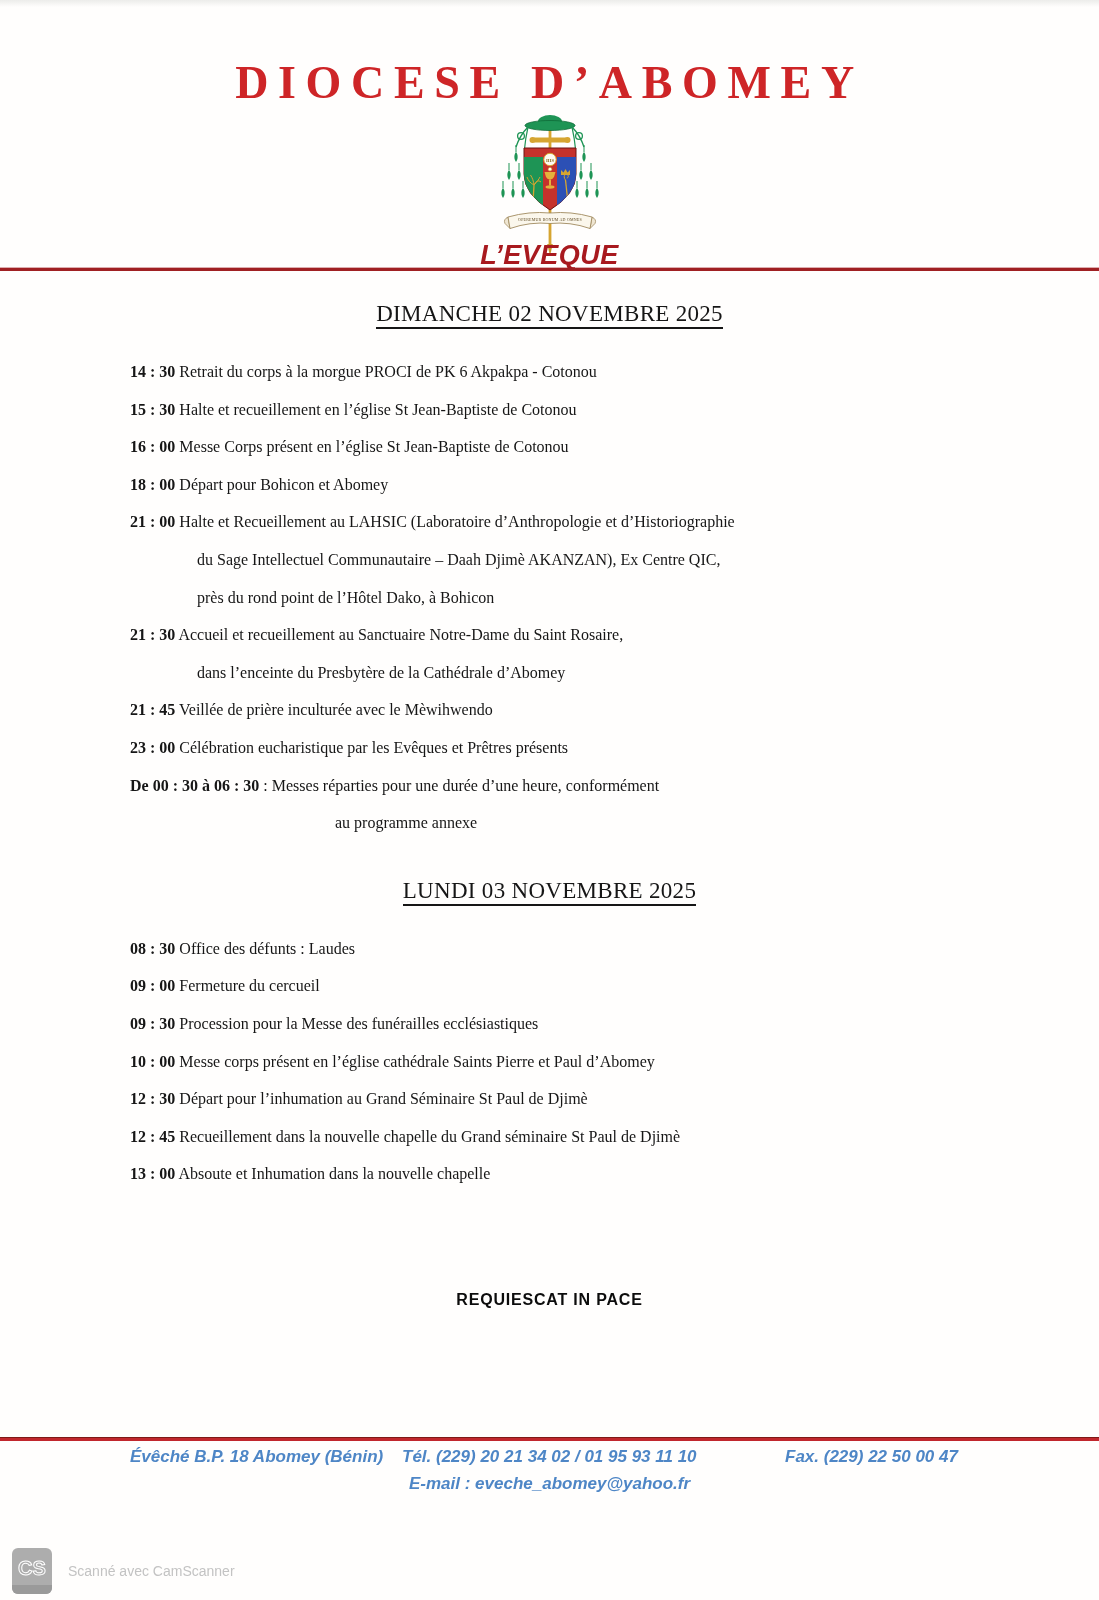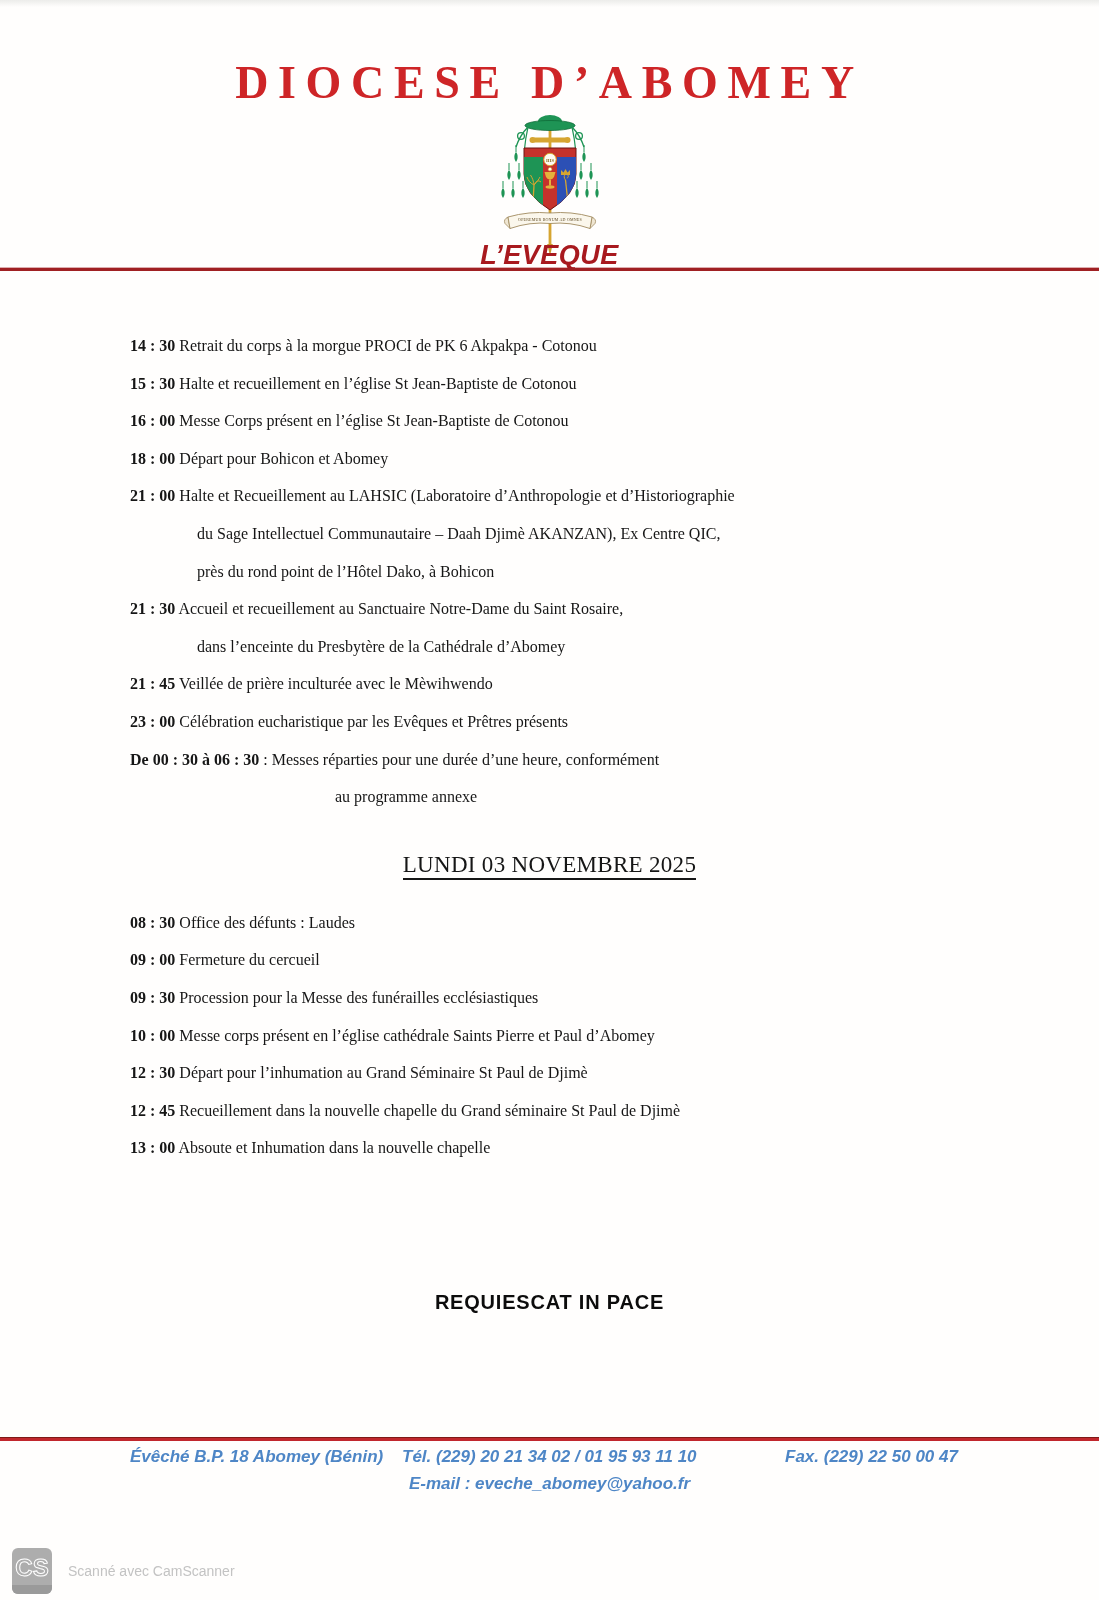--- a/index.html
+++ b/index.html
@@ -29,40 +29,40 @@
   .day-heading{text-align:center;font-size:23px;letter-spacing:0.3px;}
   .day-heading span{border-bottom:2px solid currentColor;padding-bottom:1px;}
   .entries + .day-heading{margin-top:36px;}
   .entries{margin:26px 60px 0 130px;}
   .line{line-height:37.6px;font-size:16px;white-space:nowrap;}
   .time{font-weight:bold;}
   .cont{padding-left:67px;}
   .cont.deep{padding-left:205px;}
   .closing{
     position:absolute;top:1291px;left:0;right:0;text-align:center;
-    font-family:"Liberation Sans", sans-serif;font-weight:bold;font-size:20px;
+    font-family:"Liberation Sans", sans-serif;font-weight:bold;font-size:16px;
     letter-spacing:0.8px;color:#0c0c0c;
   }
   .footer-row{position:absolute;top:1447px;left:0;right:0;height:26px;
     font-family:"Liberation Sans", sans-serif;font-style:italic;font-weight:bold;
     font-size:17px;color:var(--footer-blue);}
   .footer-row span{position:absolute;white-space:nowrap;}
   .f-addr{left:130px;}
   .f-tel{left:402px;}
   .f-fax{left:785px;}
   .footer-email{
     position:absolute;top:1474px;left:0;right:0;text-align:center;
     font-family:"Liberation Sans", sans-serif;font-style:italic;font-weight:bold;
     font-size:17px;color:var(--footer-blue);
   }
   .camscanner{position:absolute;top:1548px;left:12px;display:flex;align-items:center;}
   .cs-badge{
     position:relative;width:40px;height:46px;background:#adadad;border-radius:6px;
     display:flex;align-items:center;justify-content:center;
-    font-family:"Liberation Sans", sans-serif;font-weight:bold;font-size:24px;color:#fff;
+    font-family:"Liberation Sans", sans-serif;font-weight:bold;font-size:20px;color:#fff;
   }
   .cs-badge > span{position:relative;top:-3px;-webkit-text-stroke:1px #fff;color:#adadad;}
   .cs-tab{position:absolute;bottom:0;left:0;right:0;height:9px;background:#9a9a9a;
     border-radius:0 0 6px 6px;}
   .cs-text{margin-left:16px;color:var(--watermark-gray);
     font-family:"Liberation Sans", sans-serif;font-size:14px;}
   
   .f-gold{fill:var(--crest-gold);}
   .s-gold{stroke:var(--crest-gold);fill:none;}
   .f-green{fill:var(--crest-green);}
@@ -149,20 +149,21 @@
       <path d="M97,103 Q102,105.5 100,109.5 L95,114.5 Z" class="f-scroll-dk"></path>
       <path d="M13,103 Q34,97 55,99 Q76,97 97,103 L95,114.5 Q75,107.5 55,109.5 Q35,107.5 15,114.5 Z" class="f-scroll"></path>
       <text x="55" y="106.8" font-size="4" text-anchor="middle" fill="#5f4a23" letter-spacing="0.2" font-family="Liberation Serif, serif">OPEREMUR BONUM AD OMNES</text>
     </svg>
   </div>
 
   <div class="subtitle">L’EVEQUE</div>
   <div class="rule rule-top"></div>
 
   <div id="sections" class="content">
+      <div class="day-heading"><span>DIMANCHE 02 NOVEMBRE 2025</span></div>
       <div class="entries">
         <div class="line entry"><span class="time">14 : 30</span><span class="txt"> Retrait du corps à la morgue PROCI de PK 6 Akpakpa - Cotonou</span></div>
         <div class="line entry"><span class="time">15 : 30</span><span class="txt"> Halte et recueillement en l’église St Jean-Baptiste de Cotonou</span></div>
         <div class="line entry"><span class="time">16 : 00</span><span class="txt"> Messe Corps présent en l’église St Jean-Baptiste de Cotonou</span></div>
         <div class="line entry"><span class="time">18 : 00</span><span class="txt"> Départ pour Bohicon et Abomey</span></div>
         <div class="line entry"><span class="time">21 : 00</span><span class="txt"> Halte et Recueillement au LAHSIC (Laboratoire d’Anthropologie et d’Historiographie</span></div>
         <div class="line cont">du Sage Intellectuel Communautaire – Daah Djimè AKANZAN), Ex Centre QIC,</div>
         <div class="line cont">près du rond point de l’Hôtel Dako, à Bohicon</div>
         <div class="line entry"><span class="time">21 : 30</span><span class="txt"> Accueil et recueillement au Sanctuaire Notre-Dame du Saint Rosaire,</span></div>
         <div class="line cont">dans l’enceinte du Presbytère de la Cathédrale d’Abomey</div>

